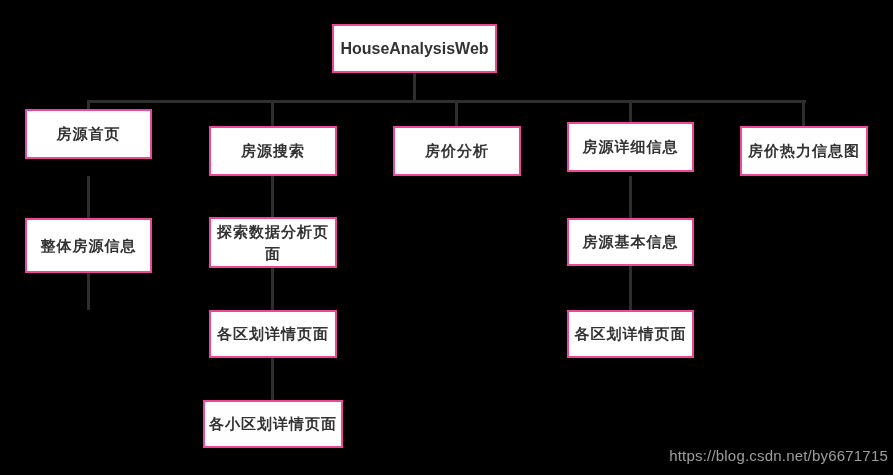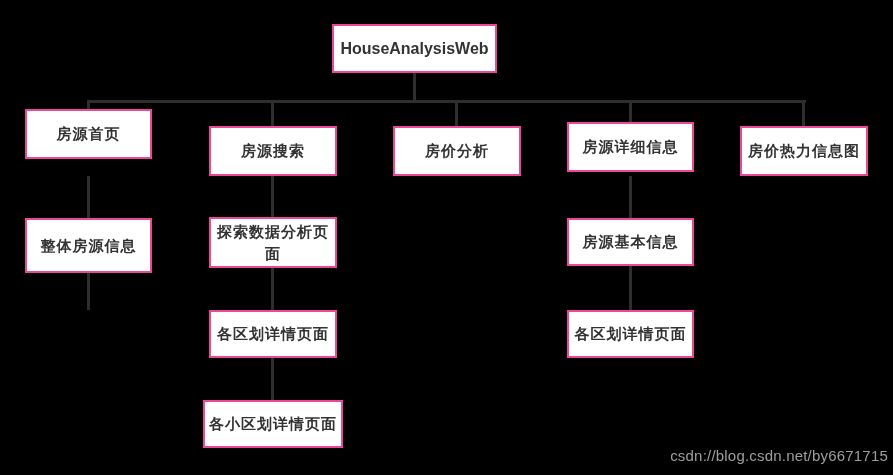--- a/index.html
+++ b/index.html
@@ -111,14 +111,14 @@
 
   <div class="node" id="n-overall-listing">整体房源信息</div>
 
   <div class="node node--wrap" id="n-eda">探索数据分析页面</div>
   <div class="node" id="n-subdistrict">各小区划详情页面</div>
   <div class="node" id="n-district">各区划详情页面</div>
 
   <div class="node" id="n-basic">房源基本信息</div>
   <div class="node" id="n-surrounding">各区划详情页面</div>
 
-  <div class="watermark">csdn://blog.csdn.net/by6671715</div>
+  <div class="watermark">https://blog.csdn.net/by6671715</div>
 </div>
 
 </body></html>

